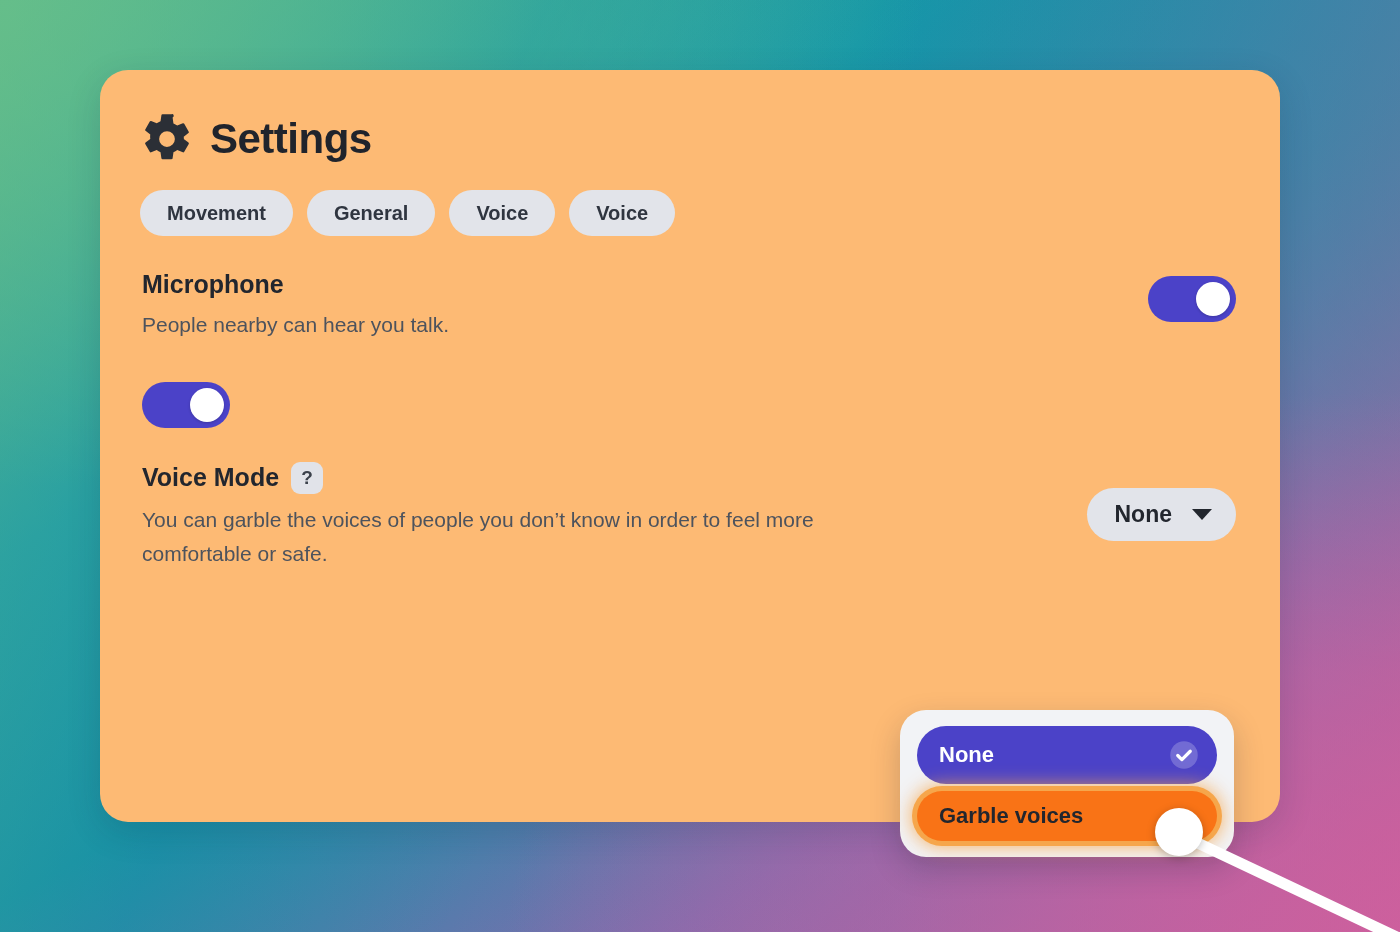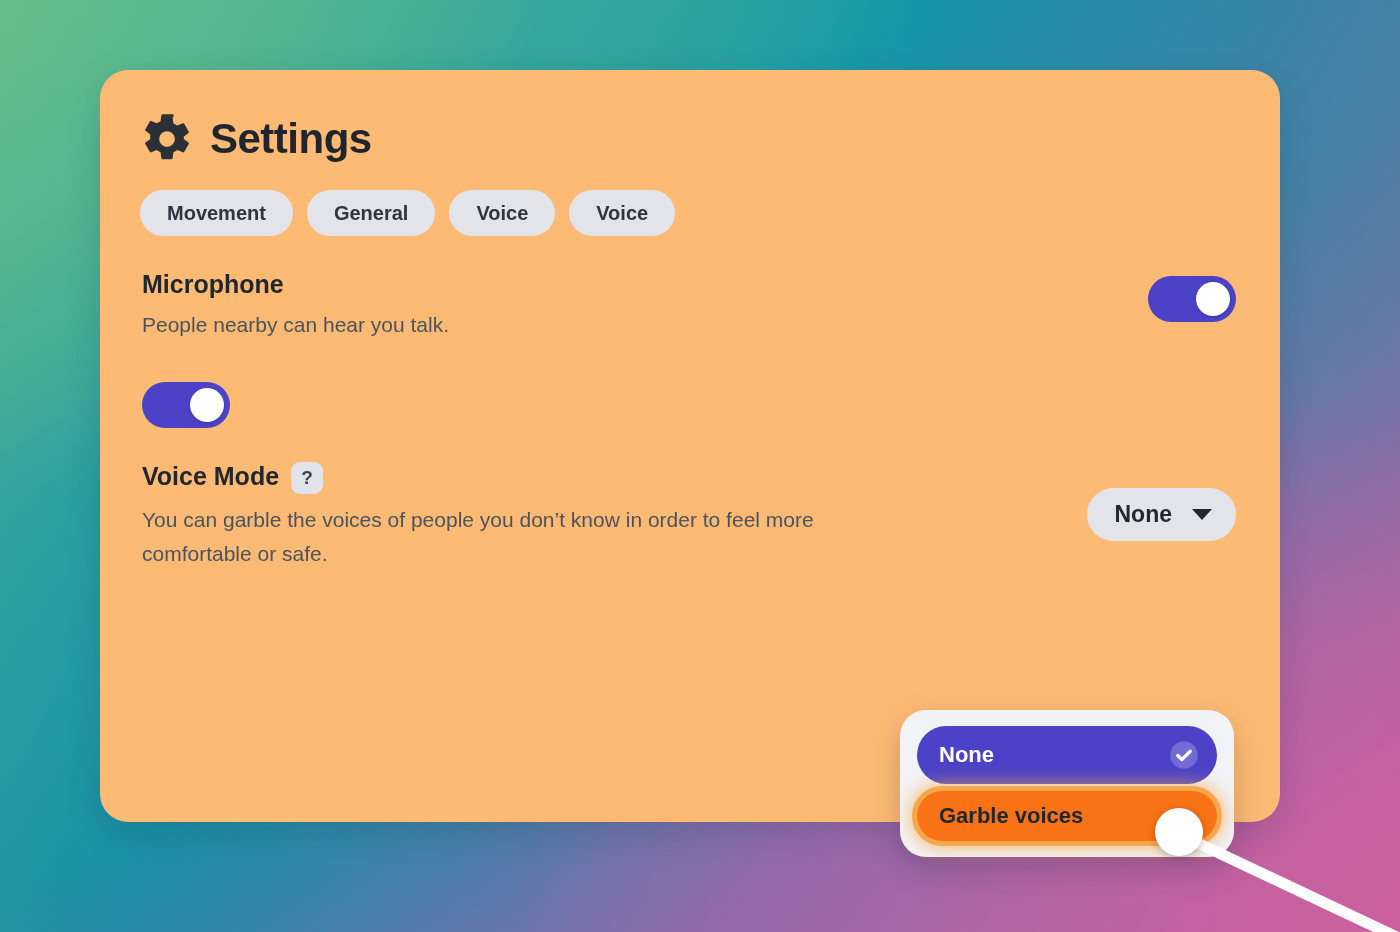--- a/index.html
+++ b/index.html
@@ -91,21 +91,21 @@
     display: flex;
     align-items: flex-start;
     justify-content: space-between;
     gap: 40px;
     margin-bottom: 34px;
   }
   .row-text { max-width: 760px; }
 
   .row-title {
     display: flex;
-    align-items: flex-start;
+    align-items: center;
     gap: 12px;
     font-size: 25px;
     font-weight: bold;
     color: #22262e;
     line-height: 1.15;
     margin-bottom: 9px;
   }
   .help-badge {
     width: 32px; height: 32px;
     border-radius: 9px;

